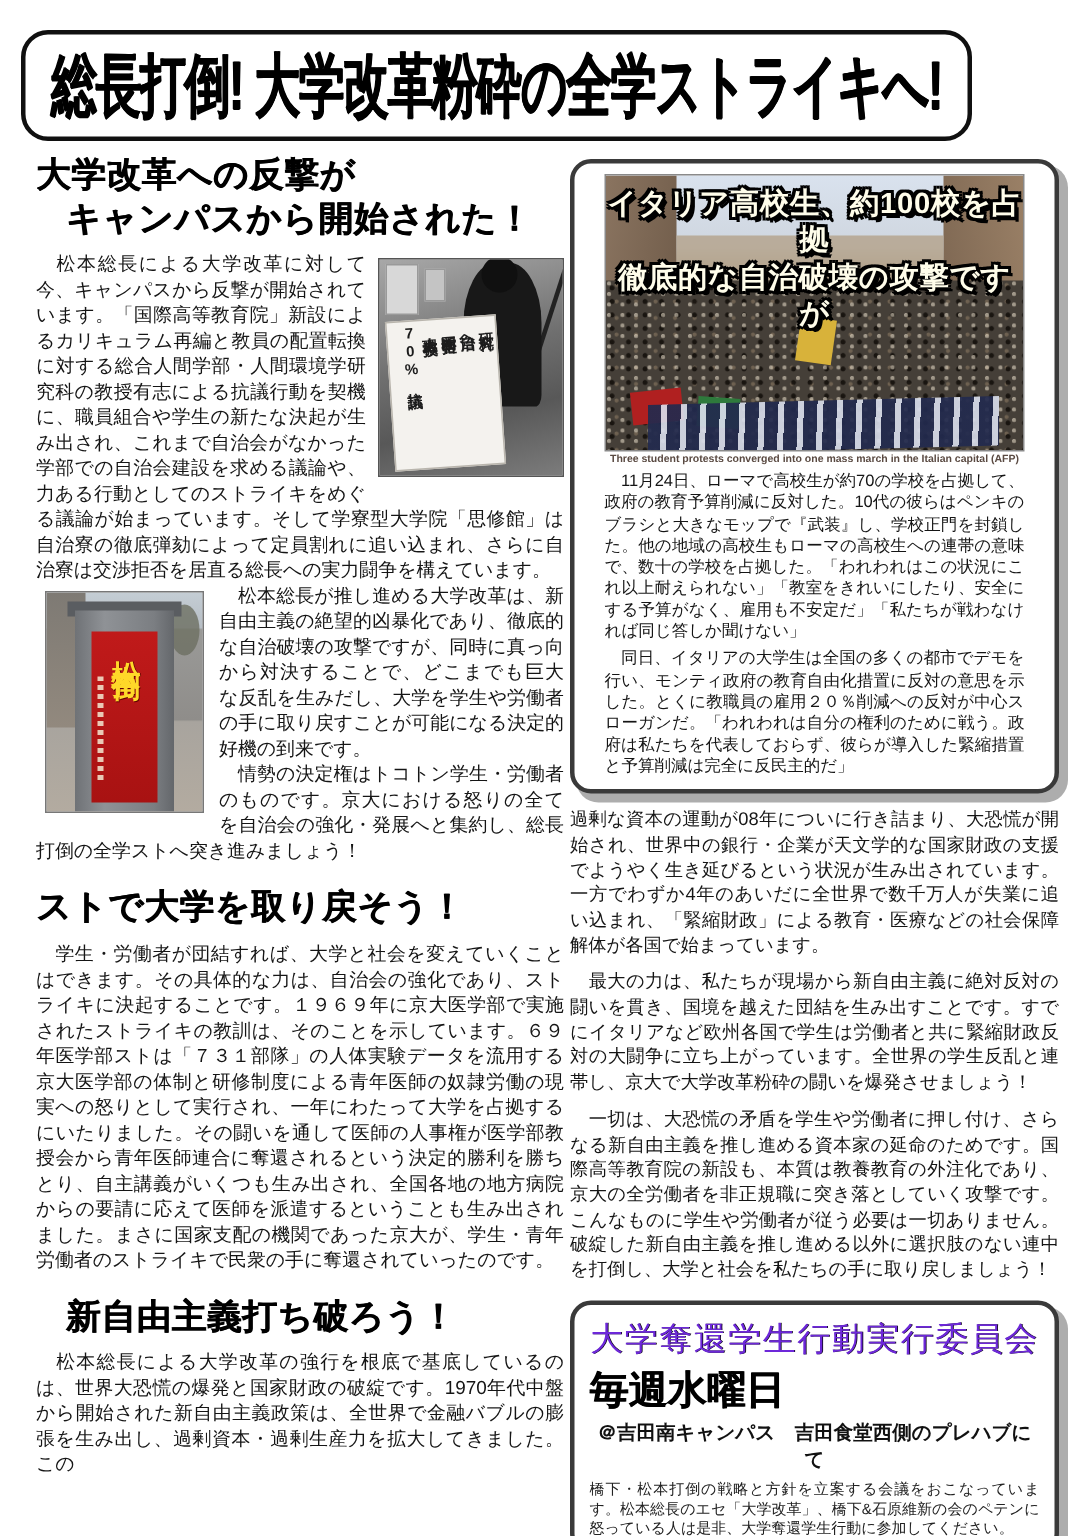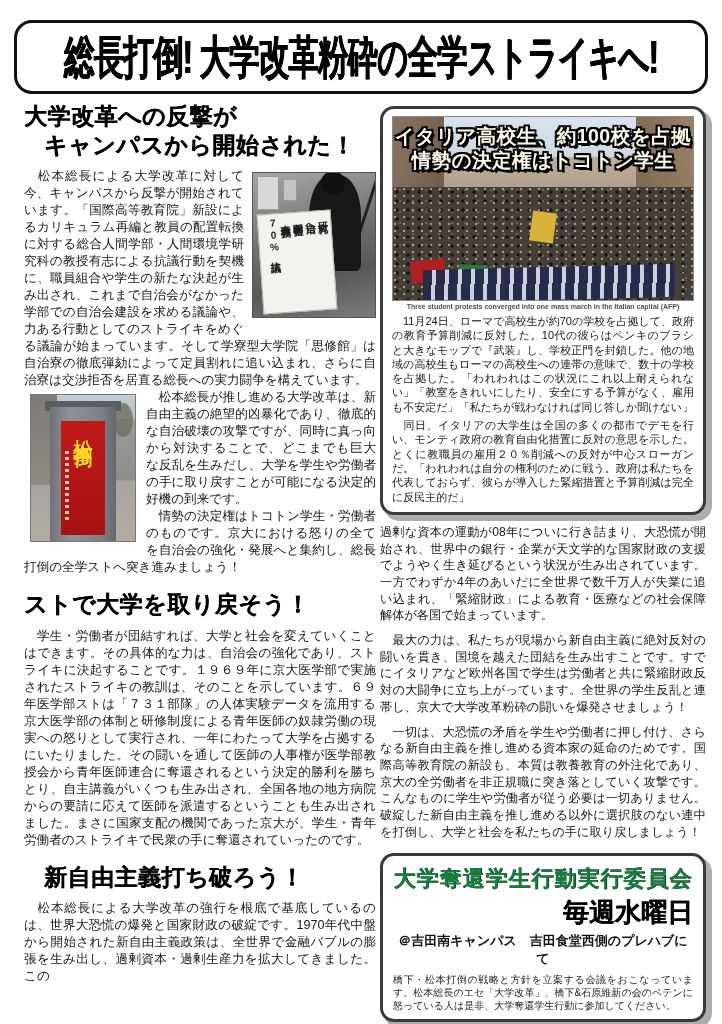--- a/index.html
+++ b/index.html
@@ -5,21 +5,21 @@
   * { box-sizing: border-box; margin: 0; padding: 0; }
   html,body { background:#e8e8e8; }
   body { font-family:"Liberation Sans","DejaVu Sans",sans-serif; }
   .page {
     position:relative; width:722px; height:1024px; margin:0 auto;
     background:#ffffff; overflow:hidden; color:#111;
   }
 
   
   .banner {
-    position:absolute; left:14px; top:20px; width:694px; height:74px;
+    position:absolute; left:14px; top:20px; width:634px; height:74px;
     border:3px solid #101010; border-radius:18px;
     display:flex; align-items:center; justify-content:center; overflow:hidden;
     background:#fff;
   }
   .banner-text {
     display:inline-block; white-space:nowrap; font-size:41px; font-weight:900;
     letter-spacing:-1px; color:#000;
     transform:scale(0.74,1.12); transform-origin:center;
     text-shadow:0.6px 0 0 #000, -0.6px 0 0 #000, 0 0.6px 0 #000;
   }
@@ -100,21 +100,21 @@
     text-shadow:0.5px 0.5px 0 #5e0000;
   }
   .pb-smalltext { position:absolute; left:4px; top:30px; width:4px; height:70px;
     background:repeating-linear-gradient(180deg,#f3e9d2 0 3px,transparent 3px 6px); opacity:.85; }
 
   
   .news-box, .meeting-box {
     border:3px solid #3a3a3a; border-radius:14px; background:#fff;
     box-shadow:5px 5px 0 1px #adadad;
   }
-  .news-box { padding:7px 9px 8px; }
+  .news-box { padding:7px 20px 8px; }
   .demo-photo {
     position:relative; height:185px; overflow:hidden; border:1px solid #8a8a8a;
     background:linear-gradient(180deg,#d9e2ee 0%,#cfd6df 26%,#b9b2a4 32%,#6b6257 45%,#4a443c 60%,#3c3731 100%);
   }
   .dp-bldg-l { position:absolute; left:0; top:0; width:17%; height:72%;
     background:linear-gradient(100deg,#8a7460,#6e5a48); }
   .dp-bldg-r { position:absolute; right:0; top:0; width:19%; height:78%;
     background:linear-gradient(260deg,#9a8066,#7a6450); }
   .dp-bldg-c { position:absolute; left:17%; right:19%; top:22%; height:16%;
     background:#b5a48e; opacity:.85; }
@@ -149,23 +149,23 @@
   .photo-caption {
     text-align:center; font-size:7px; color:#5a4a42; margin-top:2px; font-weight:bold;
   }
   .news-p { font-size:11px; line-height:1.3; text-align:justify; color:#151515; margin-top:4px; }
 
   .flow-p { margin-top:8px; }
   .flow-p.first { margin-top:9px; }
 
   
   .meeting-box { margin-top:12px; padding:8px 10px 7px; text-align:center; }
-  .meeting-title { font-size:22px; font-weight:700; letter-spacing:1px; color:#15803d;
+  .meeting-title { font-size:22px; font-weight:400; letter-spacing:1px; color:#6d28d9;
     text-shadow:0.5px 0 0 #000; }
-  .meeting-schedule { display:flex; justify-content:flex-end; gap:17px;
+  .meeting-schedule { display:flex; justify-content:space-between; gap:17px;
     font-size:26px; font-weight:900; color:#000; margin:1px 0 2px;
     text-shadow:0.5px 0 0 #000; }
   .meeting-location { font-size:13px; font-weight:bold; margin-bottom:5px; }
   .meeting-note { font-size:10px; line-height:1.32; text-align:justify; color:#222; }
 
   .clearfix::after { content:""; display:block; clear:both; }
 </style>
 </head>
 <body>
 
@@ -232,21 +232,21 @@
         <div class="dp-bldg-l"></div>
         <div class="dp-bldg-r"></div>
         <div class="dp-bldg-c"></div>
         <div class="dp-crowd"></div>
         <div class="dp-redflag"></div>
         <div class="dp-greenflag"></div>
         <div class="dp-yellowsign"></div>
         <div class="dp-stripe"></div>
         <div class="dp-headline">
           <span class="line">イタリア高校生、約100校を占拠</span>
-          <span class="line">情勢の決定権はトコトン学生</span>
+          <span class="line">徹底的な自治破壊の攻撃ですが</span>
         </div>
       </div>
       <div class="photo-caption">Three student protests converged into one mass march in the Italian capital (AFP)</div>
       <p class="news-p">　11月24日、ローマで高校生が約70の学校を占拠して、政府の教育予算削減に反対した。10代の彼らはペンキのブラシと大きなモップで『武装』し、学校正門を封鎖した。他の地域の高校生もローマの高校生への連帯の意味で、数十の学校を占拠した。「われわれはこの状況にこれ以上耐えられない」「教室をきれいにしたり、安全にする予算がなく、雇用も不安定だ」「私たちが戦わなければ同じ答しか聞けない」</p>
       <p class="news-p">　同日、イタリアの大学生は全国の多くの都市でデモを行い、モンティ政府の教育自由化措置に反対の意思を示した。とくに教職員の雇用２０％削減への反対が中心スローガンだ。「われわれは自分の権利のために戦う。政府は私たちを代表しておらず、彼らが導入した緊縮措置と予算削減は完全に反民主的だ」</p>
     </div>
 
     <p class="body-p flow-p first">過剰な資本の運動が08年についに行き詰まり、大恐慌が開始され、世界中の銀行・企業が天文学的な国家財政の支援でようやく生き延びるという状況が生み出されています。一方でわずか4年のあいだに全世界で数千万人が失業に追い込まれ、「緊縮財政」による教育・医療などの社会保障解体が各国で始まっています。</p>
     <p class="body-p flow-p">　最大の力は、私たちが現場から新自由主義に絶対反対の闘いを貫き、国境を越えた団結を生み出すことです。すでにイタリアなど欧州各国で学生は労働者と共に緊縮財政反対の大闘争に立ち上がっています。全世界の学生反乱と連帯し、京大で大学改革粉砕の闘いを爆発させましょう！</p>
     <p class="body-p flow-p">　一切は、大恐慌の矛盾を学生や労働者に押し付け、さらなる新自由主義を推し進める資本家の延命のためです。国際高等教育院の新設も、本質は教養教育の外注化であり、京大の全労働者を非正規職に突き落としていく攻撃です。こんなものに学生や労働者が従う必要は一切ありません。破綻した新自由主義を推し進める以外に選択肢のない連中を打倒し、大学と社会を私たちの手に取り戻しましょう！</p>

